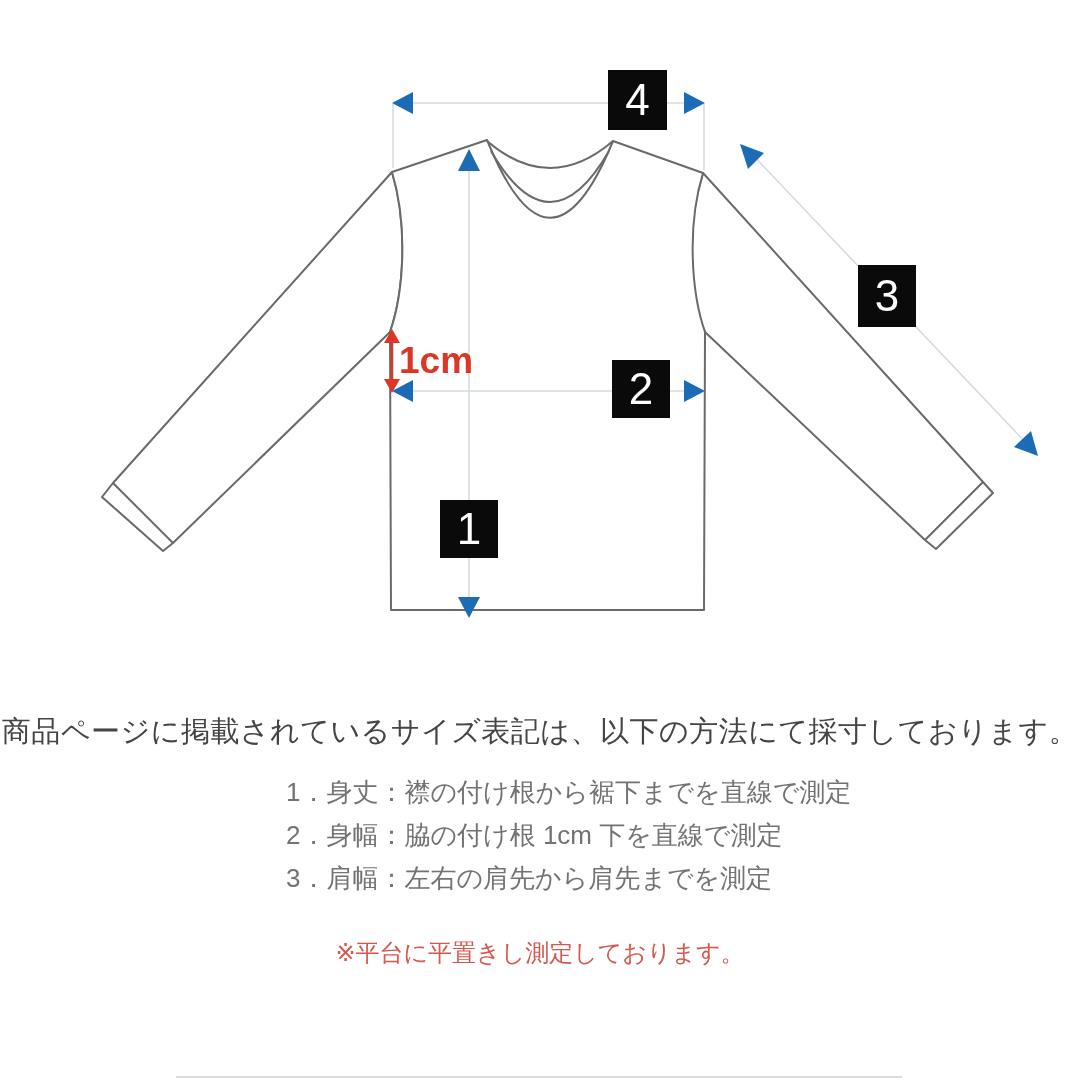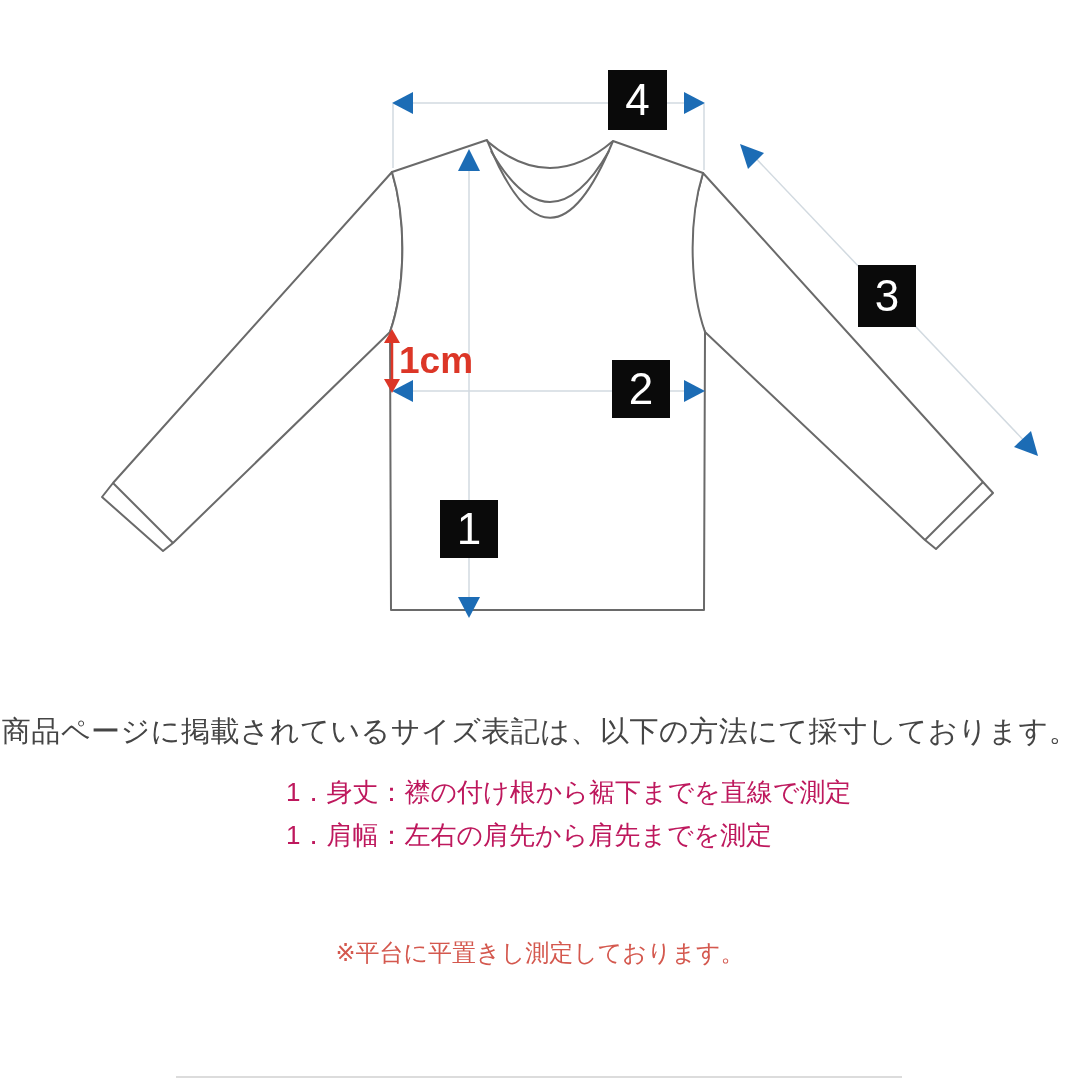--- a/index.html
+++ b/index.html
@@ -19,21 +19,21 @@
   #marker-1{left:440px;top:500px;width:58px;height:58px;}
   #offset-label{
     position:absolute;left:399px;top:340px;font-size:37px;font-weight:700;
     color:#dc3627;z-index:4;letter-spacing:0px;
   }
   #guide-heading{
     position:absolute;left:0;right:0;top:712px;text-align:center;
     font-size:29px;color:#454545;letter-spacing:0.5px;white-space:nowrap;
   }
   #measure-list{
-    position:absolute;left:286px;top:771px;font-size:26px;color:#be185d;
+    position:absolute;left:286px;top:771px;font-size:26px;color:#737373;
     line-height:43px;white-space:nowrap;
   }
   .note{
     position:absolute;left:0;right:0;text-align:center;font-size:24px;
     color:#d4584e;white-space:nowrap;
   }
   #note-1{top:937px;}
   #note-2{top:971px;}
   #footer-line{
     position:absolute;left:176px;top:1076px;width:726px;height:2px;background:#dcdcdc;
@@ -91,19 +91,20 @@
   <div class="marker" id="marker-3">3</div>
   <div class="marker" id="marker-2">2</div>
   <div class="marker" id="marker-1">1</div>
 
   <div id="offset-label">1cm</div>
 
   <div id="guide-heading">商品ページに掲載されているサイズ表記は、以下の方法にて採寸しております。</div>
 
   <div id="measure-list">
     <div>1．身丈：襟の付け根から裾下までを直線で測定</div>
-    <div>1．肩幅：左右の肩先から肩先までを測定</div>
+    <div>2．身幅：脇の付け根 1cm 下を直線で測定</div>
+    <div>3．肩幅：左右の肩先から肩先までを測定</div>
   </div>
 
   <div class="note" id="note-1">※平台に平置きし測定しております。</div>
 
   <div id="footer-line"></div>
 </div>
 
 </body></html>

